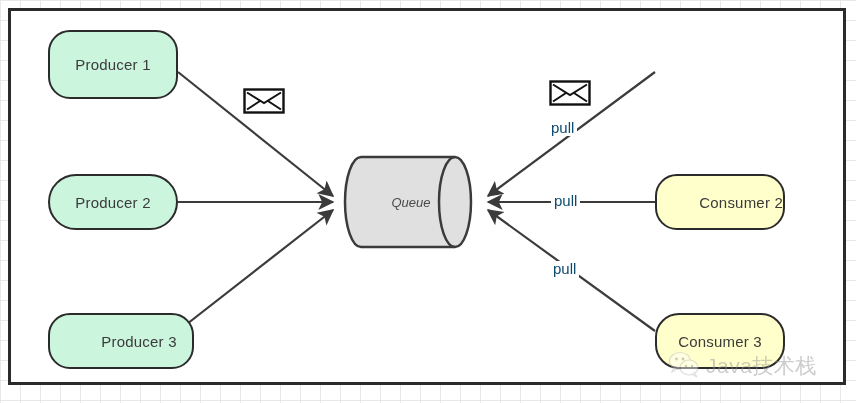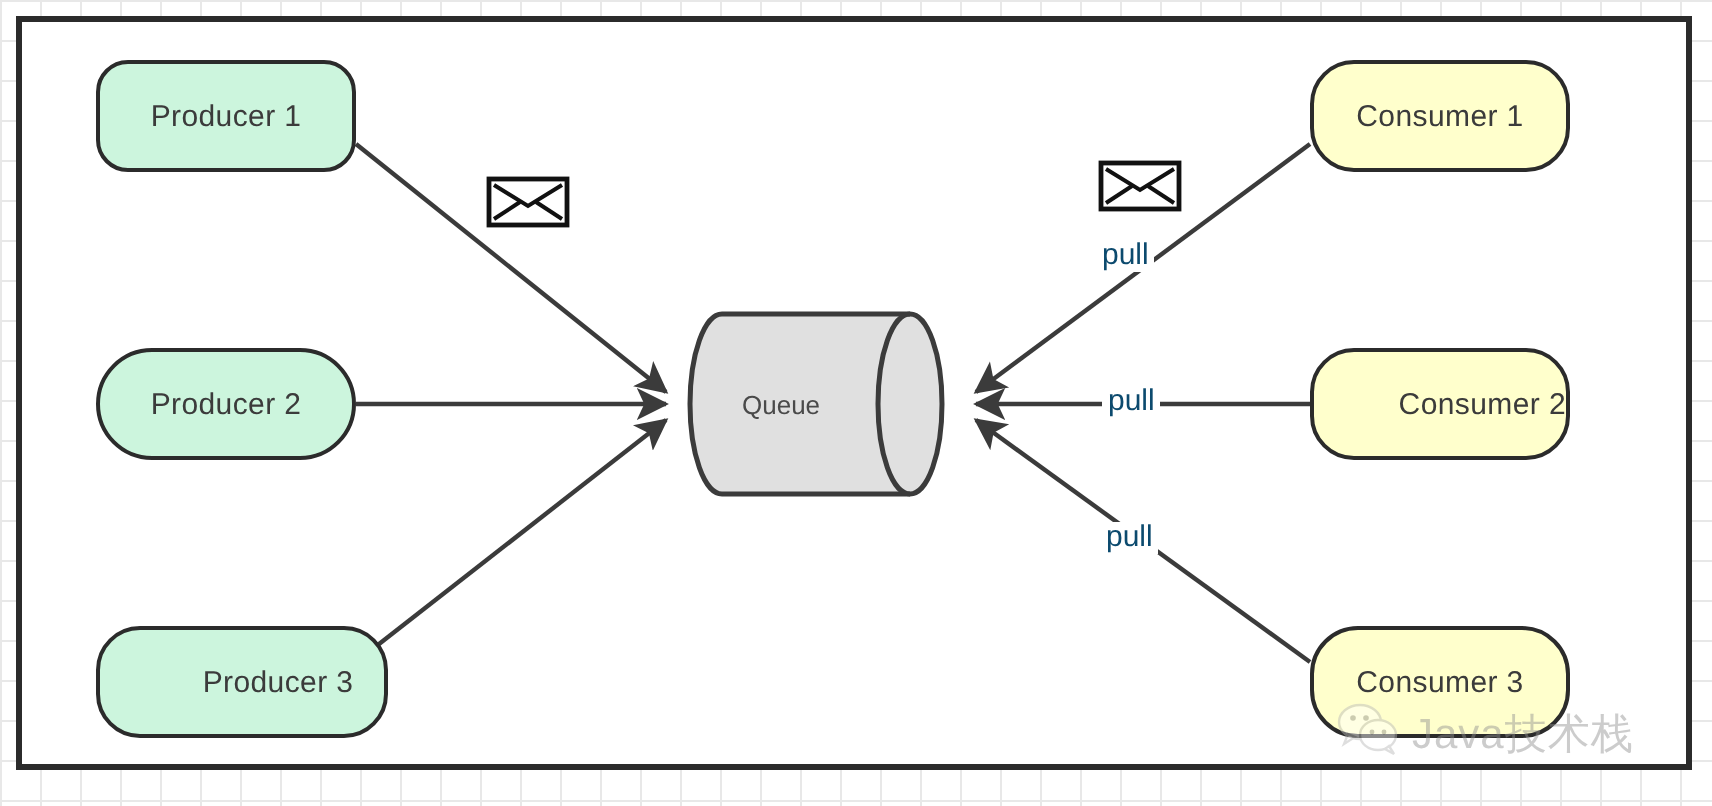--- a/index.html
+++ b/index.html
@@ -121,41 +121,38 @@
     <line x1="655" y1="202" x2="488" y2="202" stroke="#3b3b3b" stroke-width="2.2" marker-end="url(#arrow)"></line>
     <line x1="655" y1="331" x2="488" y2="210" stroke="#3b3b3b" stroke-width="2.2" marker-end="url(#arrow)"></line>
 
     <g>
       <path d="M 361 157 L 455 157 A 16 45 0 0 1 455 247 L 361 247
                A 16 45 0 0 1 361 157 Z" fill="#e0e0e0" stroke="#3b3b3b" stroke-width="2.5"></path>
       <path d="M 455 157 A 16 45 0 0 0 455 247" fill="none" stroke="#3b3b3b" stroke-width="2.5"></path>
     </g>
   </svg>
 
-  <div class="node producer" style="left:48px; top:30px; width:130px; height:56px;border-radius:16px;">
+  <div class="node producer" style="left:48px; top:30px; width:130px; height:69px;">
     <span>Producer 1</span>
   </div>
   <div class="node producer" style="left:48px; top:174px; width:130px; height:56px;border-radius:28px;">
     <span>Producer 2</span>
   </div>
   <div class="node producer" style="left:48px; top:313px; width:146px; height:56px;padding-left:36px;">
     <span>Producer 3</span>
   </div>
 
-  <div class="node consumer" style="left:655px; top:30px; width:130px; height:56px;">
-    <span>Consumer 1</span>
-  </div>
   <div class="node consumer" style="left:655px; top:174px; width:130px; height:56px;justify-content:flex-end;">
     <span>Consumer 2</span>
   </div>
   <div class="node consumer" style="left:655px; top:313px; width:130px; height:56px;border-radius:24px;">
     <span>Consumer 3</span>
   </div>
 
-  <div class="queue-label" style="left:371px; top:195px; width:80px; ">Queue</div>
+  <div class="queue-label" style="left:371px; top:195px; width:80px; text-align:center;font-style:italic;">Queue</div>
 
   <div class="envelope" style="left:243px; top:88px;">
     <svg width="42" height="26" viewBox="0 0 42 26" xmlns="http://www.w3.org/2000/svg">
       <rect x="1.5" y="1.5" width="39" height="23" fill="#ffffff" stroke="#111111" stroke-width="2.4"></rect>
       <path d="M 4 4.5 L 21 15 L 38 4.5" fill="none" stroke="#111111" stroke-width="2"></path>
       <path d="M 4 21.5 L 17 13" fill="none" stroke="#111111" stroke-width="2"></path>
       <path d="M 38 21.5 L 25 13" fill="none" stroke="#111111" stroke-width="2"></path>
     </svg>
   </div>
   <div class="envelope" style="left:549px; top:80px;">

